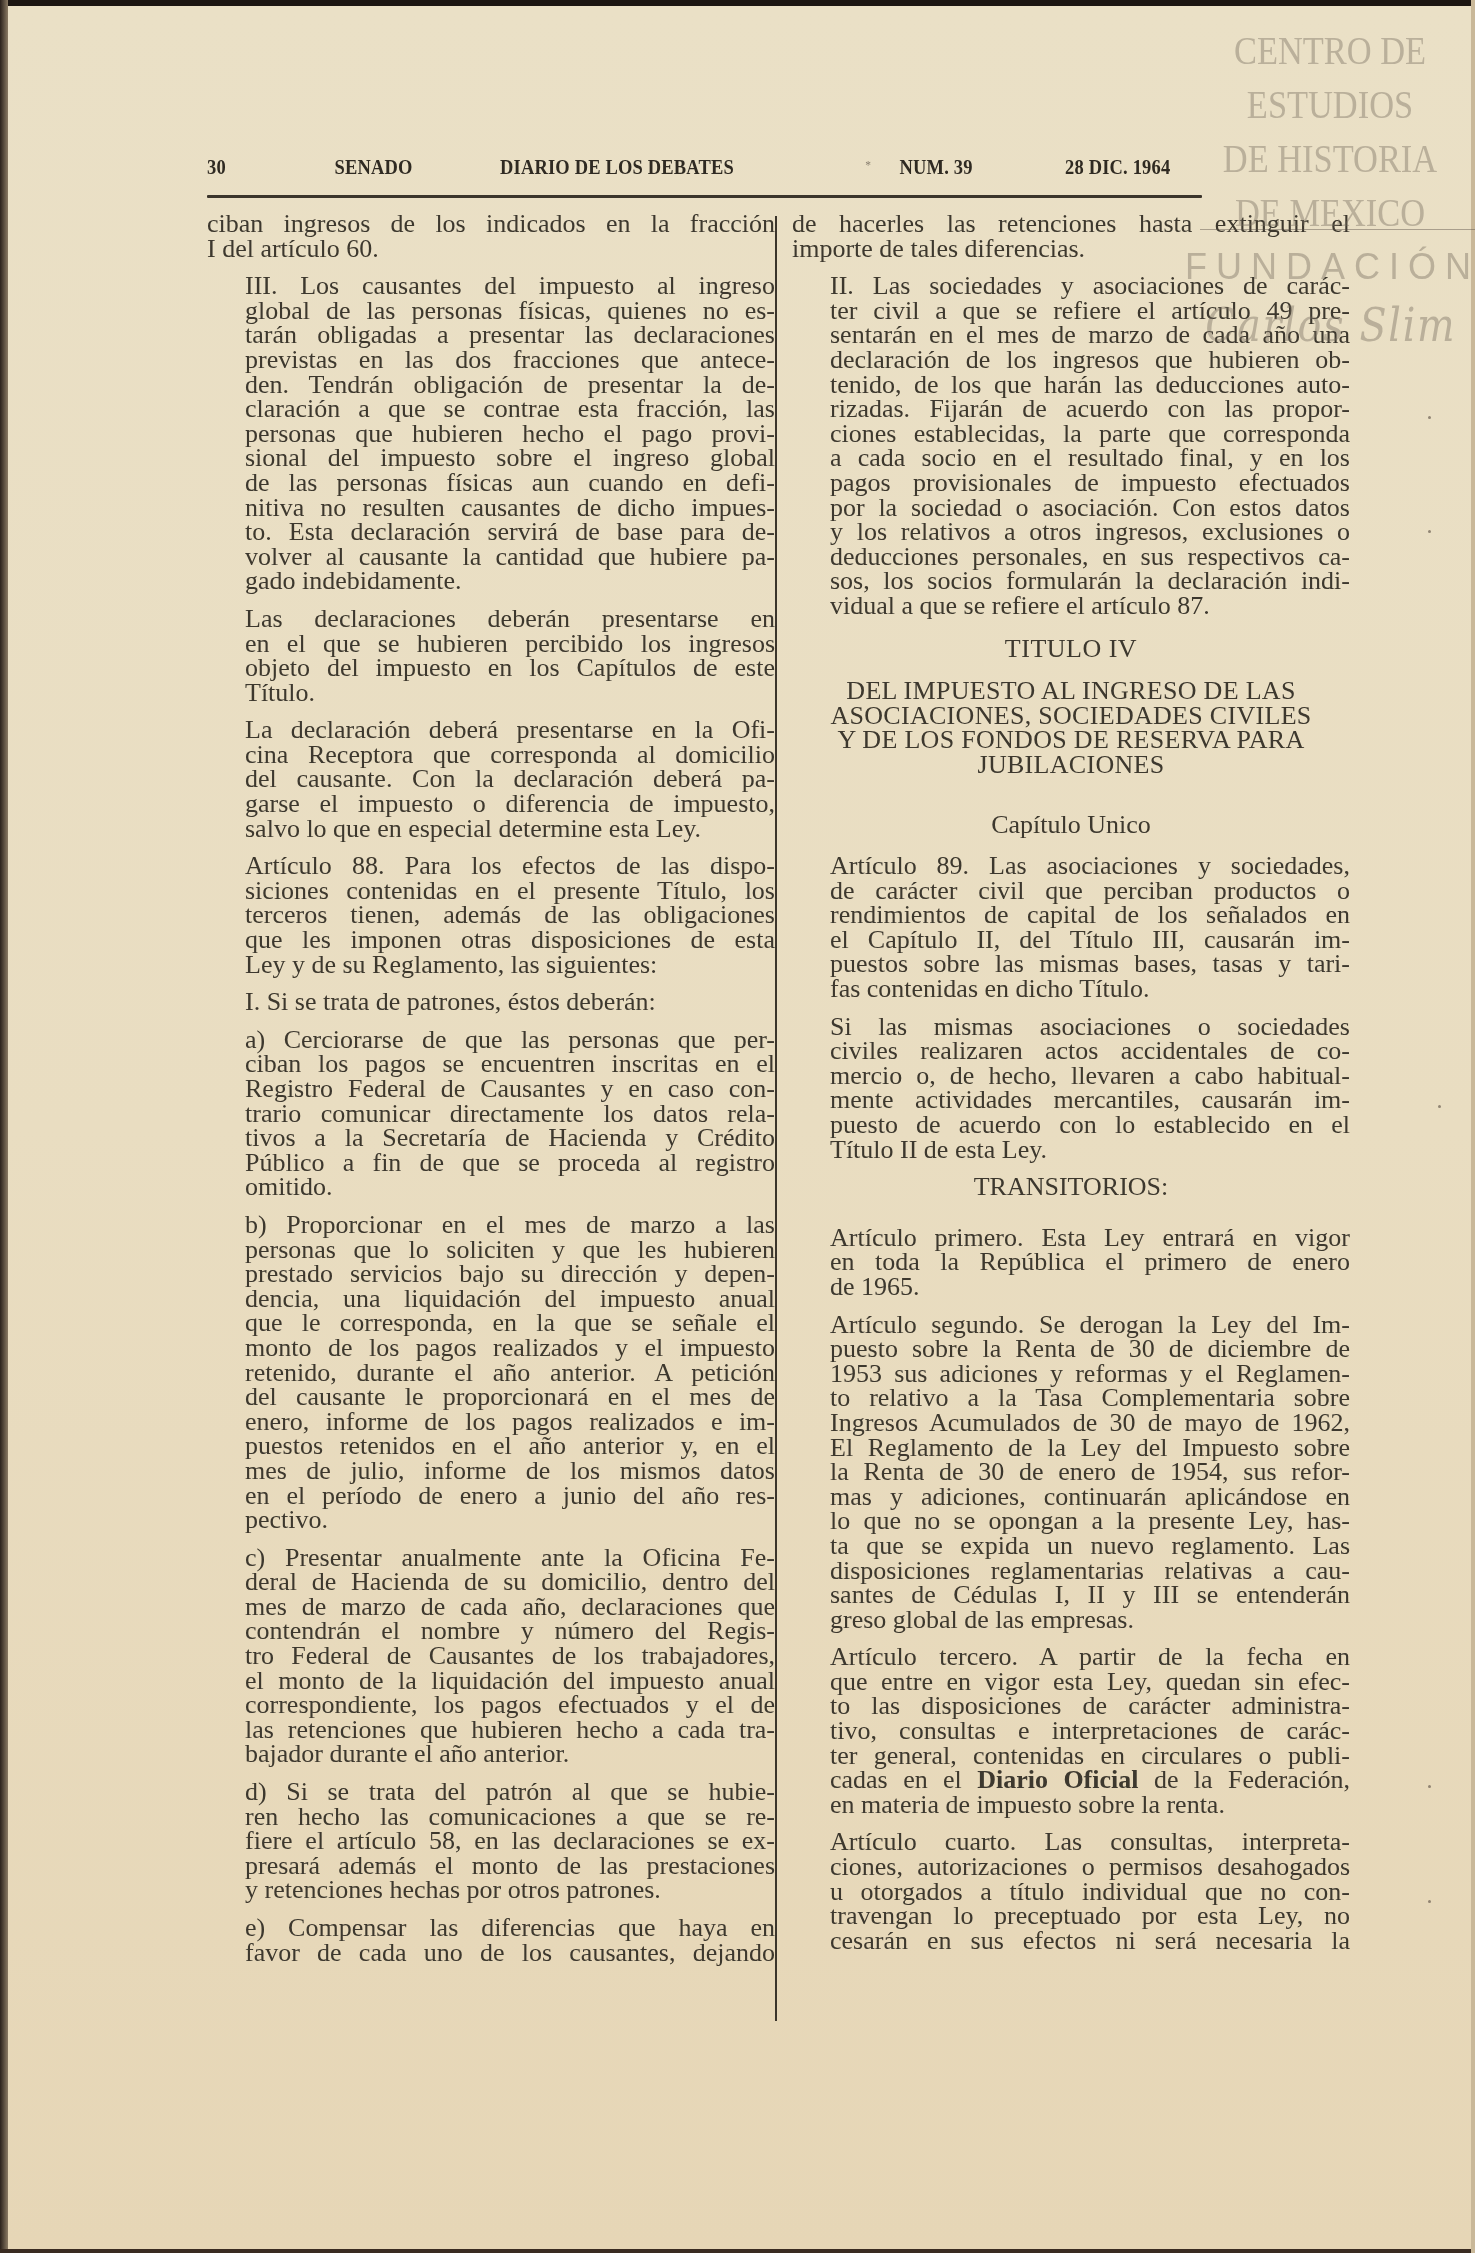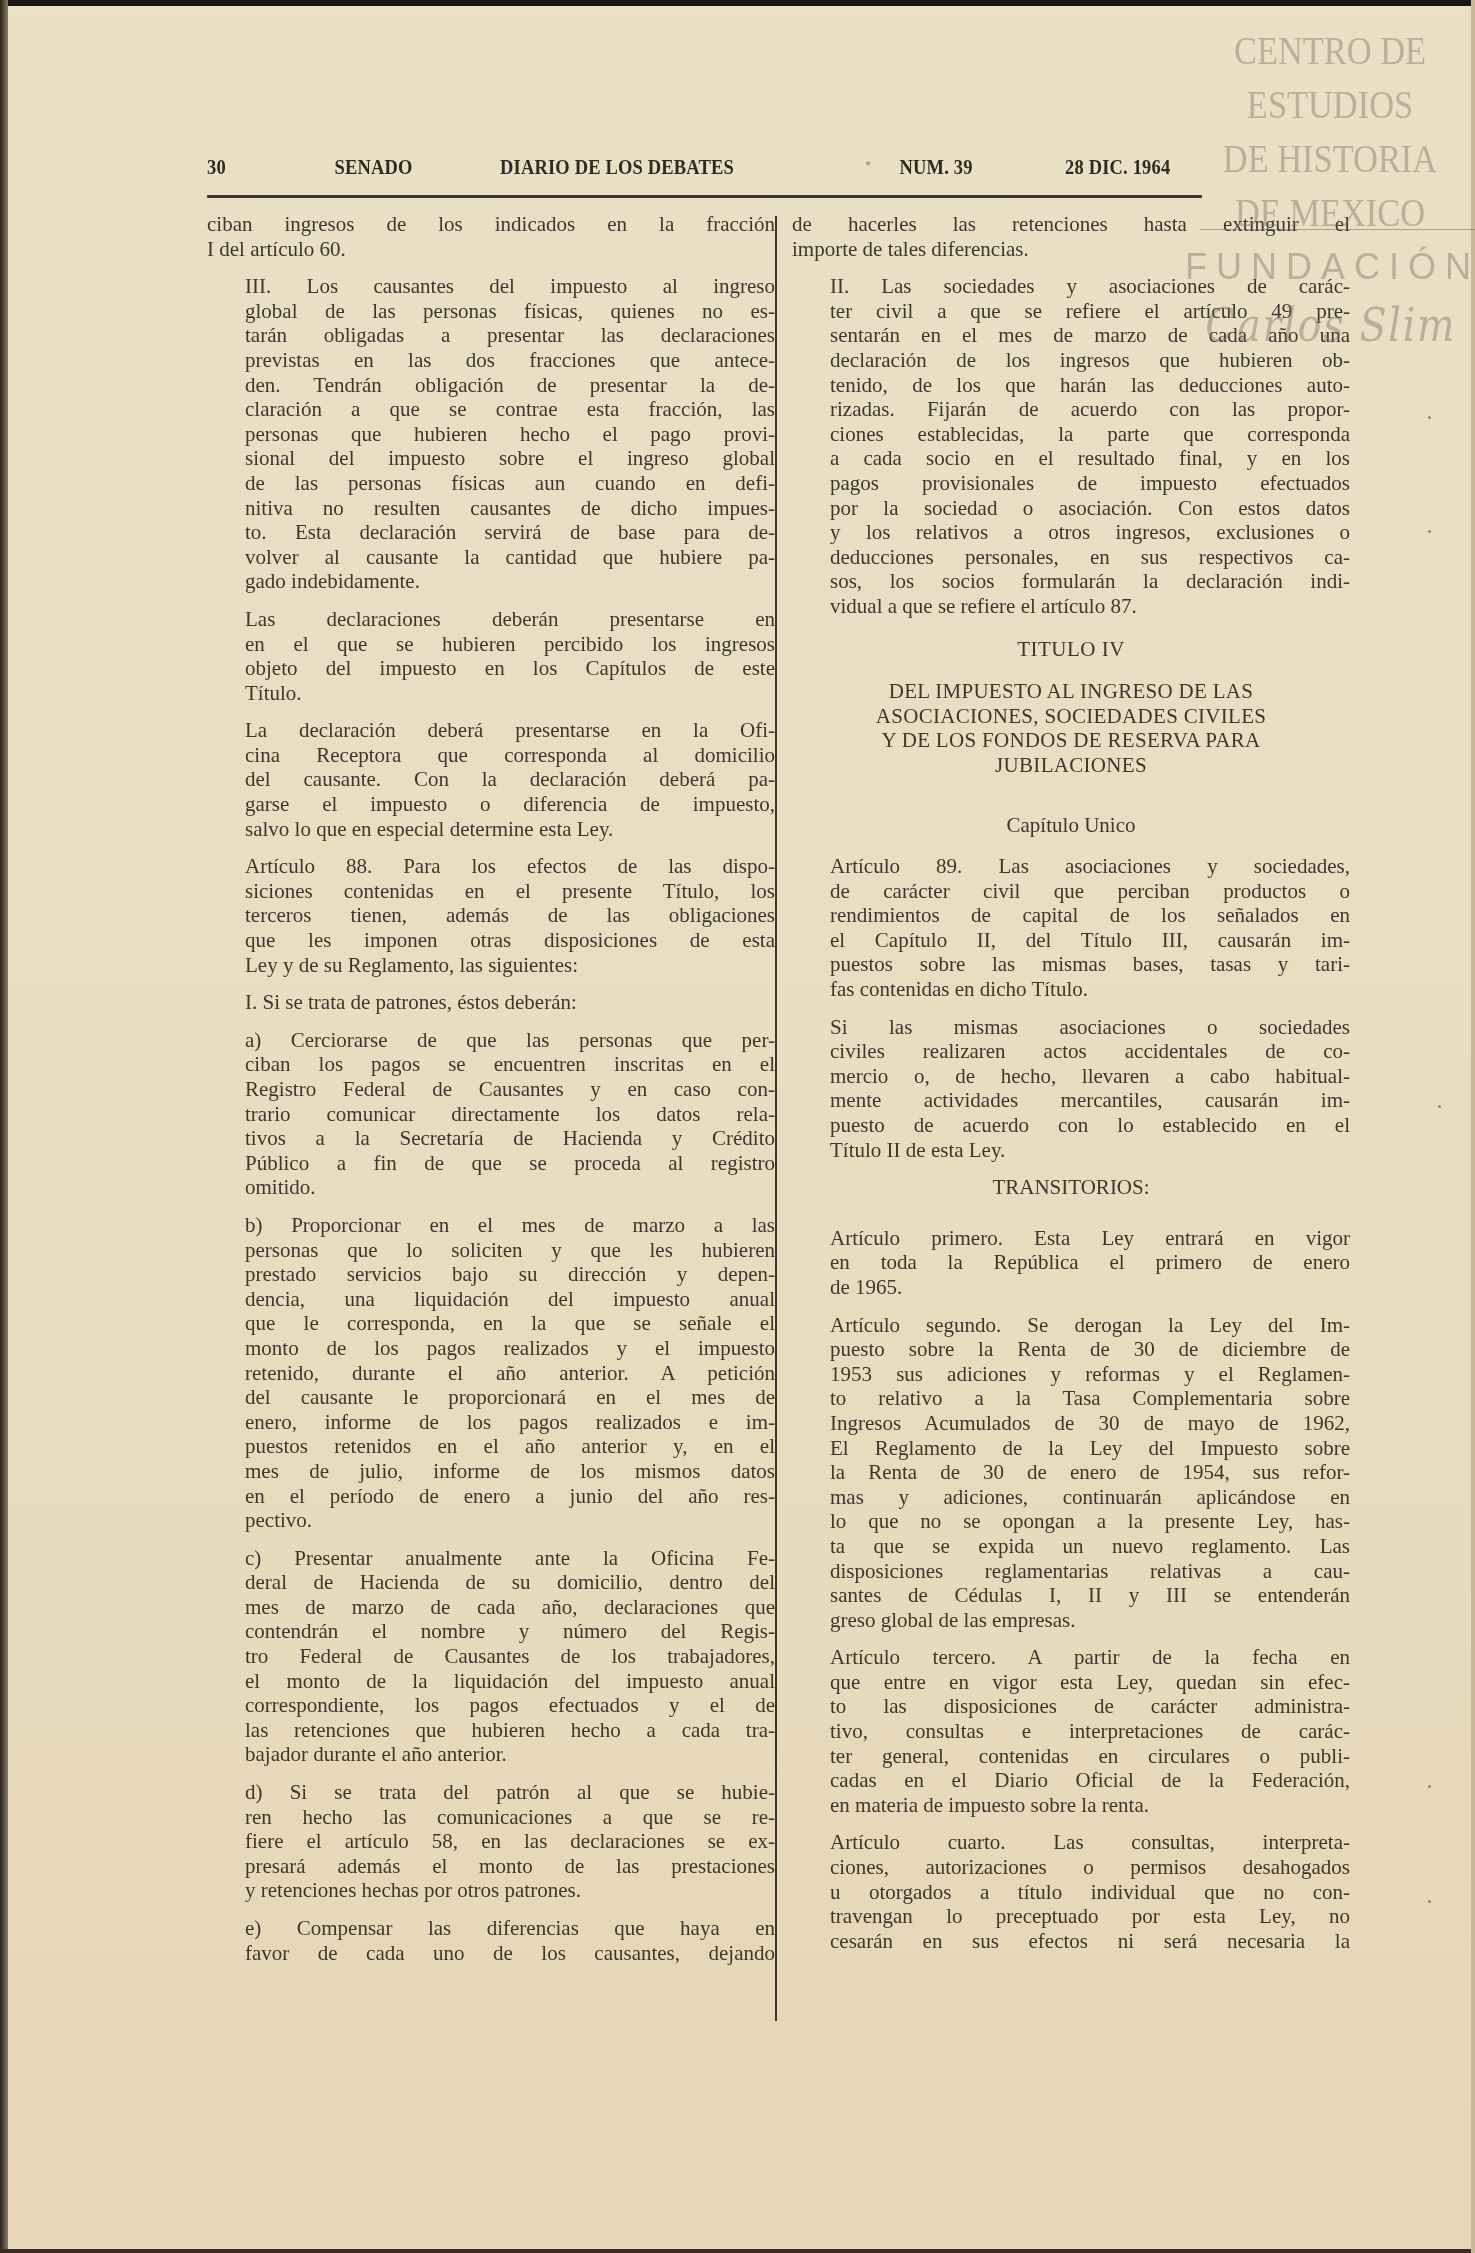--- a/index.html
+++ b/index.html
@@ -25,33 +25,33 @@
   }
   .header span { position: absolute; top: 0; white-space: nowrap; }
   .hdr-rule {
     position: absolute; top: 195px; left: 207px; width: 995px; height: 3px;
     background: #3b352b; border-radius: 1px;
   }
   .col-divider {
     position: absolute; left: 775px; top: 216px; width: 2px; height: 1805px; background: #3b352b;
   }
   .col {
-    position: absolute; top: 212px; font-size: 21px; line-height: 24.6px;
+    position: absolute; top: 212px; font-size: 26px; line-height: 24.6px;
     text-align: justify; hyphens: manual;
   }
   .col.left { left: 207px; width: 568px; }
   .col.right { left: 792px; width: 558px; }
   .col p { margin: 0 0 13px 0; text-indent: 38px; }
   .col p.noindent { text-indent: 0; }
   .col .center { text-align: center; text-indent: 0; margin: 0; }
   .col .titulo { margin-top: 18px; margin-bottom: 18px; letter-spacing: 0.5px; }
   .col .heading { line-height: 24.6px; letter-spacing: 0.3px; padding: 0 2px; margin-bottom: 36px; }
   .col .capitulo { margin-bottom: 16px; }
   .col .transitorios { margin-top: 6px; margin-bottom: 26px; }
-  .col b.bold { font-weight: normal; }
+  .col b.bold { font-weight: bold; }
   .line { display: block; text-align: justify; text-align-last: justify; }
   .line.last { text-align-last: left; }
 
   .watermark {
     position: absolute; top: 24px; left: 1185px; width: 290px; color: rgba(120,110,95,0.42);
     font-family: "Liberation Serif", serif; text-align: center; pointer-events: none;
   }
   .watermark .wm-line { font-size: 40px; line-height: 54px; transform: scaleX(0.86); white-space: nowrap; }
   .watermark .fund { font-family: "Liberation Sans", sans-serif; font-size: 36px; letter-spacing: 9px; transform: none; }
   .watermark .sig { font-family: "DejaVu Serif", serif; font-style: italic; font-size: 46px; margin-top: 4px; letter-spacing: 2px; }

